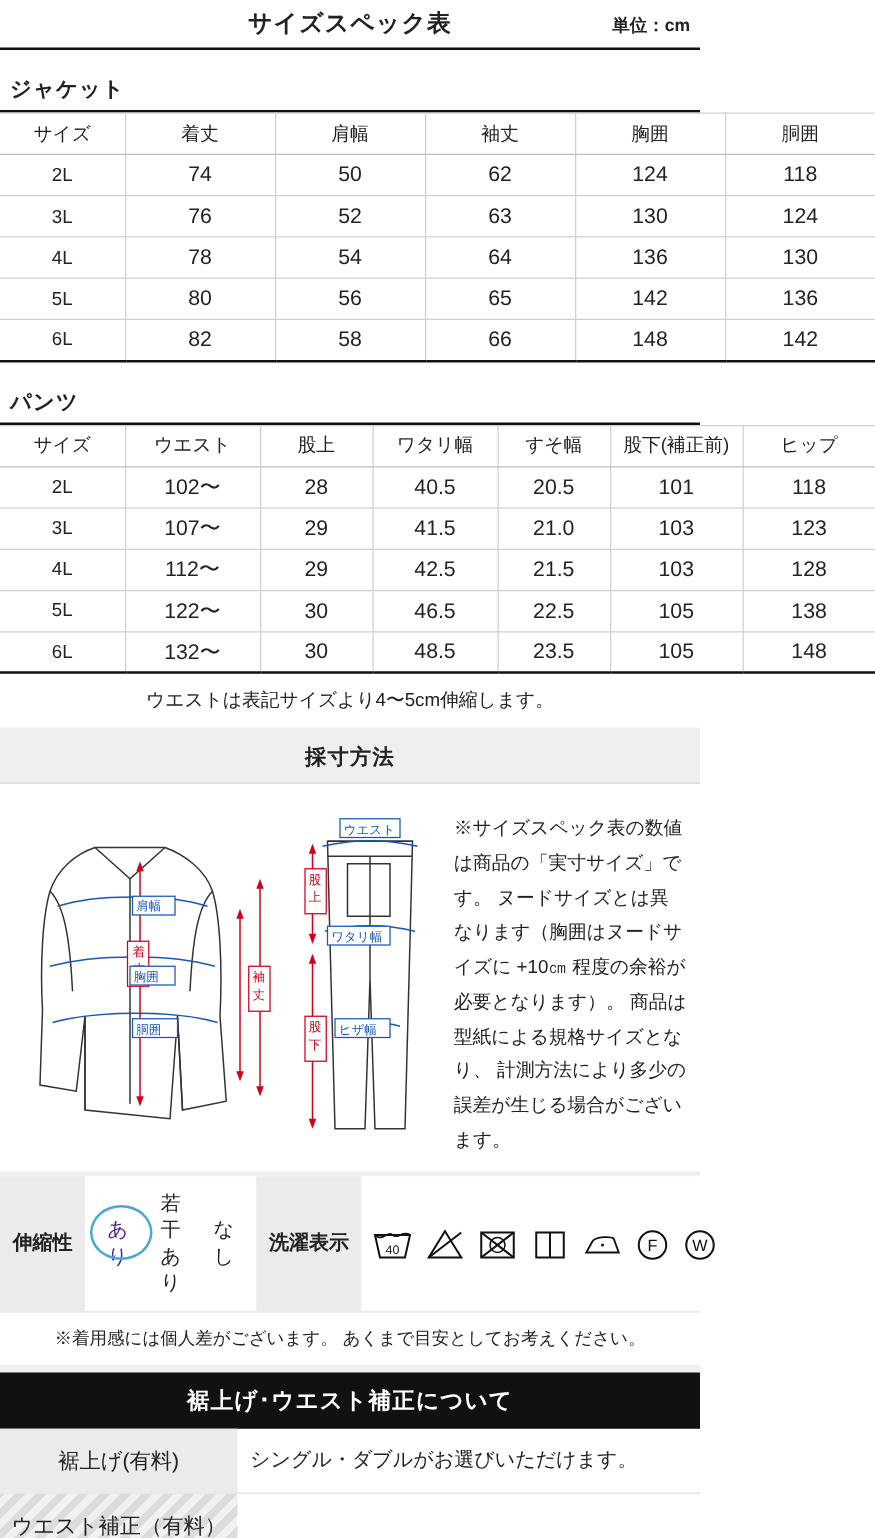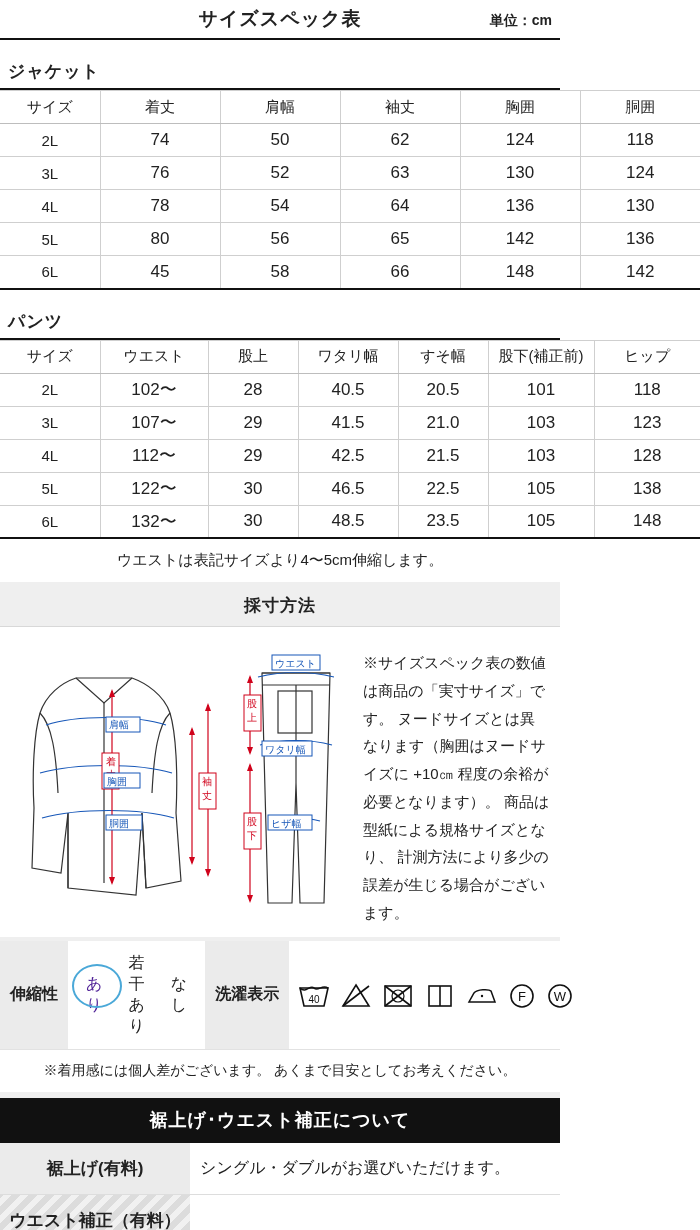--- a/index.html
+++ b/index.html
@@ -148,21 +148,21 @@
     font-size:18px;
     font-weight:bold;
     padding:10px 0 11px 0;
     letter-spacing:1px;
   }
   .hem-row { display:flex; align-items:stretch; border-bottom:1px solid #ddd; }
   .hem-label {
     width:190px;
     background:#ebebeb;
     font-size:17px;
-    font-weight:bold;
+    font-weight:normal;
     display:flex; align-items:center; justify-content:center;
     padding:14px 4px;
     text-align:center;
   }
   .hem-label.hatched {
     background:
       repeating-linear-gradient(-45deg, #dcdcdc 0 6px, #f1f1f1 6px 12px);
   }
   .hem-val {
     flex:1;
@@ -231,21 +231,21 @@
       <tr>
         <td>5L</td>
         <td class="val">80</td>
         <td class="val">56</td>
         <td class="val">65</td>
         <td class="val">142</td>
         <td class="val">136</td>
       </tr>
       <tr>
         <td>6L</td>
-        <td class="val">45</td>
+        <td class="val">82</td>
         <td class="val">58</td>
         <td class="val">66</td>
         <td class="val">148</td>
         <td class="val">142</td>
       </tr>
     </tbody>
   </table>
 
   <div class="section-bar">パンツ</div>
   <table class="spec">

